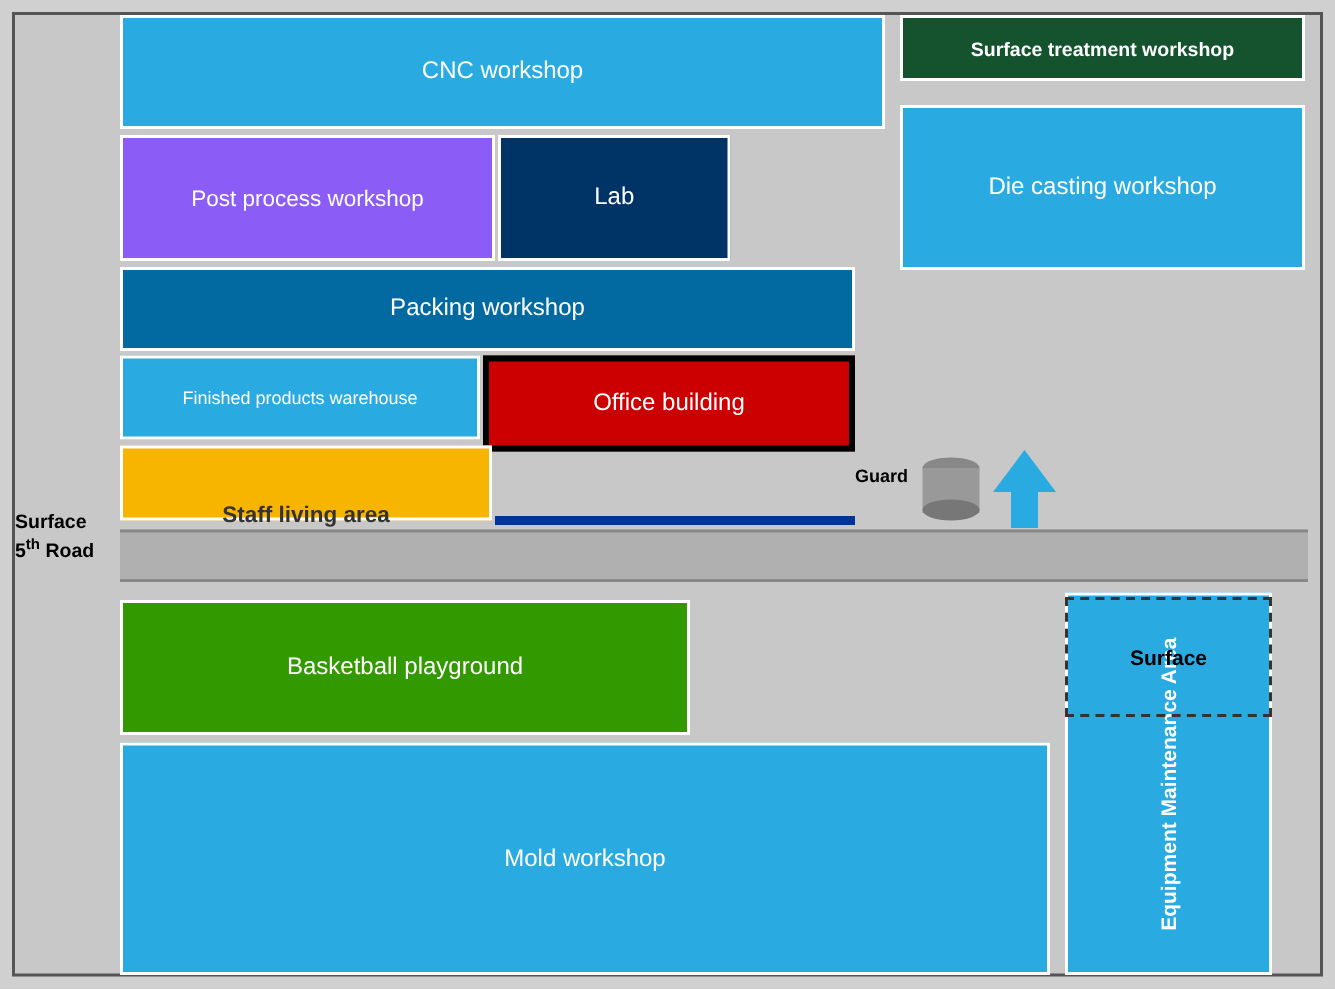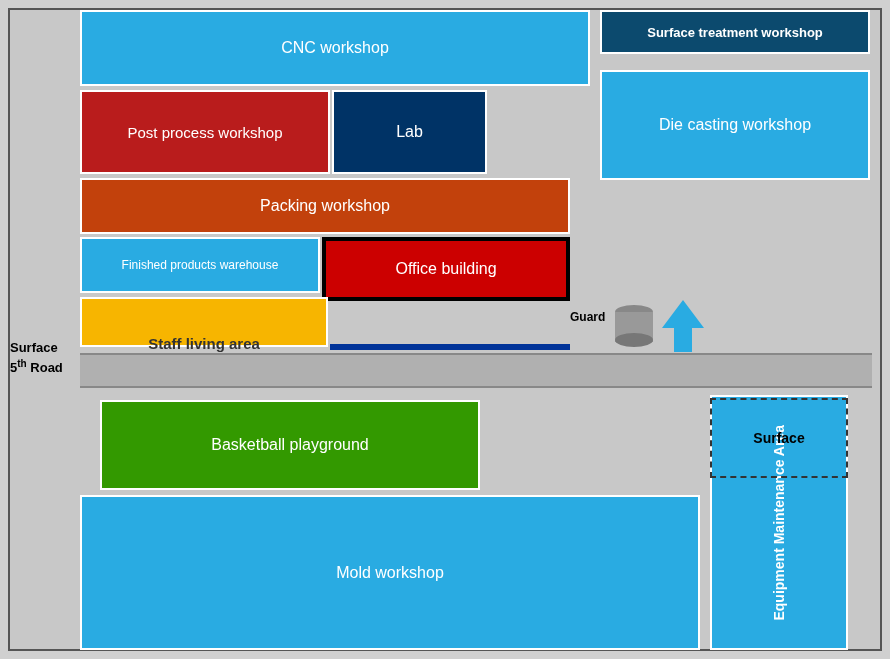--- a/index.html
+++ b/index.html
@@ -50,21 +50,21 @@
       justify-content: center;
     }
 
     
     .surface-treatment {
       position: absolute;
       top: 10px;
       left: 600px;
       width: 270px;
       height: 44px;
-      background: #0c4a6e;
+      background: #14532d;
       border: 2px solid #fff;
       display: flex;
       align-items: center;
       justify-content: center;
     }
 
     
     .die-casting {
       position: absolute;
       top: 70px;
@@ -79,21 +79,21 @@
       text-align: center;
     }
 
     
     .post-process {
       position: absolute;
       top: 90px;
       left: 80px;
       width: 250px;
       height: 84px;
-      background: #b91c1c;
+      background: #8b5cf6;
       border: 2px solid #fff;
       display: flex;
       align-items: center;
       justify-content: center;
     }
 
     
     .lab {
       position: absolute;
       top: 90px;
@@ -107,21 +107,21 @@
       justify-content: center;
     }
 
     
     .packing-workshop {
       position: absolute;
       top: 178px;
       left: 80px;
       width: 490px;
       height: 56px;
-      background: #c2410c;
+      background: #0369a1;
       border: 2px solid #fff;
       display: flex;
       align-items: center;
       justify-content: center;
     }
 
     
     .finished-products {
       position: absolute;
       top: 237px;
@@ -259,21 +259,20 @@
       position: absolute;
       top: 400px;
       left: 80px;
       width: 380px;
       height: 90px;
       background: #339900;
       border: 2px solid #fff;
       display: flex;
       align-items: center;
       justify-content: center;
-      margin-left: 20px;
     }
 
     
     .parking {
       position: absolute;
       top: 398px;
       left: 710px;
       width: 138px;
       height: 80px;
       border: 2px dashed #333;

